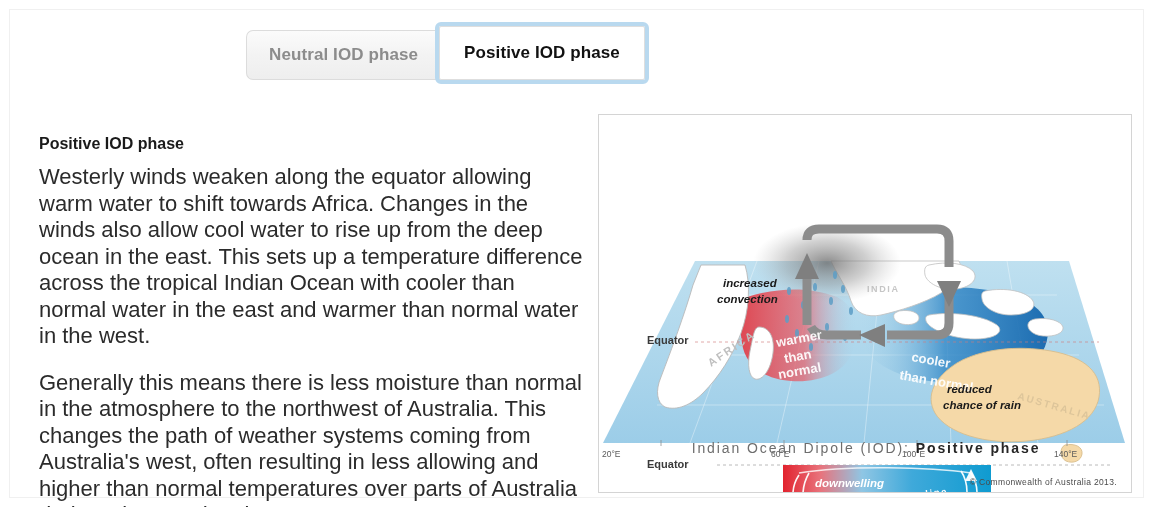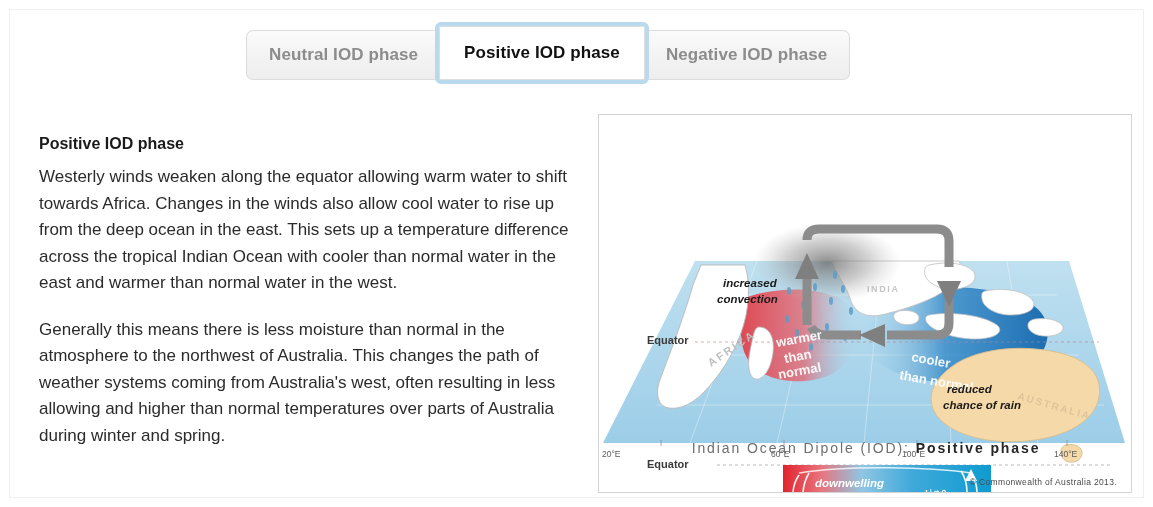--- a/index.html
+++ b/index.html
@@ -93,21 +93,21 @@
     width: 548px;
   }
   #article-heading {
     font-size: 16px;
     font-weight: bold;
     color: #1a1a1a;
     margin: 0 0 10px 0;
     line-height: 20px;
   }
   .body-para {
-    font-size: 17px;
+    font-size: 22px;
     color: #2b2b2b;
     line-height: 26.5px;
     margin: 0 0 20px 0;
   }
 
   
   #figure-panel {
     position: absolute;
     left: 588px;
     top: 104px;
@@ -151,23 +151,20 @@
 
 <div id="page-frame">
   <div id="page-inner">
 
     <div id="tabbar">
       <div class="tab inactive first">
         <span>Neutral IOD phase</span>
       </div>
       <div class="tab active">
         <span>Positive IOD phase</span>
-      </div>
-      <div class="tab inactive last">
-        <span>Negative IOD phase</span>
       </div>
     </div>
 
     <div id="left-col">
       <h2 id="article-heading">Positive IOD phase</h2>
       <p class="body-para">Westerly winds weaken along the equator allowing warm water to shift towards Africa. Changes in the winds also allow cool water to rise up from the deep ocean in the east. This sets up a temperature difference across the tropical Indian Ocean with cooler than normal water in the east and warmer than normal water in the west.</p>
       <p class="body-para">Generally this means there is less moisture than normal in the atmosphere to the northwest of Australia. This changes the path of weather systems coming from Australia's west, often resulting in less allowing and higher than normal temperatures over parts of Australia during winter and spring.</p>
     </div>
 
     <div id="figure-panel">

